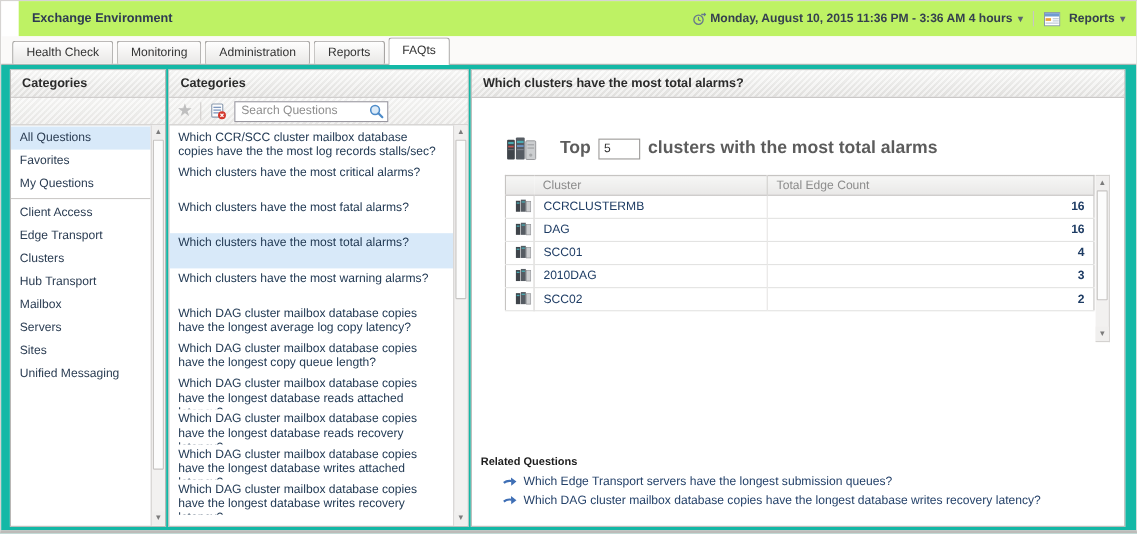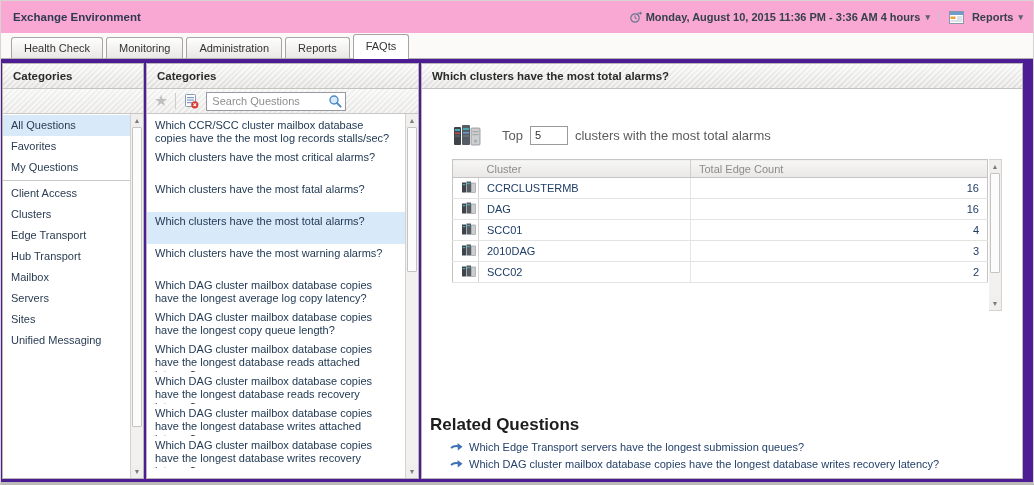--- a/index.html
+++ b/index.html
@@ -3,38 +3,38 @@
 <meta charset="utf-8">
 <style>
   * { box-sizing: border-box; margin: 0; padding: 0; }
   html,body { background:#e9e7e5; font-family:"Liberation Sans", sans-serif; }
   .window{
     width:1034px; height:485px; background:#fff; position:relative;
     border:1px solid #d6d4d2; border-bottom:3px solid #bdbbb9;
     display:flex; flex-direction:column; overflow:hidden;
   }
   
-  .topbar{ height:32px; flex:none; background:#f9a8d4; display:flex; align-items:center; padding:0 10px 0 12px; }
+  .topbar{ height:32px; flex:none; background:#bef264; display:flex; align-items:center; padding:0 10px 0 12px;margin-left:16px; }
   .page-title{ font-weight:bold; font-size:11.5px; color:#2e3a52; }
   .topbar-right{ margin-left:auto; display:flex; align-items:center; font-size:11px; color:#35404f;font-weight:bold; }
   .topbar-right .ic{ display:inline-flex; margin-right:4px; }
   .caret{ color:#5a6470; font-size:9px; margin-left:5px; cursor:pointer; }
   .vdiv{ width:1px; height:14px; background:#c8c6c4; margin:0 9px; }
   .btn-like{ display:flex; align-items:center; cursor:pointer; }
   .btn-like span.lbl{ margin-left:4px; }
   
   .tabbar{ height:26px; flex:none; background:#fbfaf9; padding-left:10px; display:flex; align-items:flex-end; border-bottom:1px solid #b2b0ae; }
   .tab{
     height:21px; line-height:20px; padding:0 12px; margin-right:3px; font-size:11px; color:#333;
     background:linear-gradient(#fefefe,#e9e8e6); border:1px solid #a7a5a3; border-bottom:none;
     border-radius:3px 3px 0 0; cursor:pointer; position:relative;
   }
   .tab.active{ background:#fff; height:25px; line-height:23px; margin-bottom:-1px; z-index:2; }
   
-  .content{ flex:1; background:#4c1d95; display:flex; padding:4px 10px 3px 1px; column-gap:2px; min-height:0; }
+  .content{ flex:1; background:#14b8a6; display:flex; padding:4px 10px 3px 8px; column-gap:2px; min-height:0; }
   .panel{ border:1px solid #b9b7b5; background:#fff; display:flex; flex-direction:column; min-height:0; }
   .panel-header{
     height:25px; flex:none; display:flex; align-items:center; padding:0 10px;
     font-weight:bold; font-size:11.5px; color:#2b2b2b;
     background:repeating-linear-gradient(135deg, rgba(255,255,255,.45) 0 2px, rgba(0,0,0,0.025) 2px 4px), linear-gradient(#fafaf9,#e5e4e2);
     border-bottom:1px solid #c5c3c1;
   }
   .strip{
     height:25px; flex:none;
     background:repeating-linear-gradient(135deg, rgba(255,255,255,.45) 0 2px, rgba(0,0,0,0.02) 2px 4px), linear-gradient(#f7f7f6,#eceBe9);
@@ -61,41 +61,41 @@
   .search-box{ display:flex; align-items:center; height:19px; width:140px; border:1px solid #9a98a0; background:#fff; padding:0 3px 0 5px; }
   .search-box input{ border:none; outline:none; flex:1; width:100%; font-size:11px; color:#555; font-family:"Liberation Sans",sans-serif; }
   .search-box input::placeholder{ color:#8e8e8e; }
   .q-list{ flex:1; overflow:hidden; padding-top:2px; }
   .q-item{ height:32px; padding:3px 8px 0 8px; font-size:11px; line-height:13px; color:#223a54; cursor:pointer; overflow:hidden; }
   .q-item.selected{ background:#d8e9f9; }
   
   .detail-panel{ flex:1; }
   .detail-body{ flex:1; overflow:hidden; position:relative; }
   .top-row{ margin:33px 0 0 30px; display:flex; align-items:center; }
-  .top-row .lbl{ font-weight:normal; font-size:13px; color:#5c5c5c; }
+  .top-row .lbl{ font-weight:bold; font-size:16px; color:#5c5c5c; }
   .top-row .lbl.prefix{ margin-left:20px; }
   .count-input{ width:38px; height:19px; margin:0 7px; border:1px solid #9c9a98; font-size:11px; padding:1px 4px; color:#333; font-family:"Liberation Sans",sans-serif; }
   .table-wrap{ margin:11px 0 0 30px; display:flex; align-items:flex-start; }
   table.alarms{ border-collapse:collapse; width:536px; border:1px solid #c6c4c2; table-layout:fixed; }
   table.alarms th{
     height:18px; font-size:11px; font-weight:normal; color:#8c8c8c; text-align:left; padding:0 8px;
     background:linear-gradient(#f6f6f5,#e9e8e7); border-bottom:1px solid #c6c4c2; cursor:pointer;
   }
   th.col-icon{ width:26px; padding:0; }
-  th.col-count, td.count{ text-align:right; }
+  th.col-count, td.count{ text-align:right;font-weight:bold; }
   th.col-count{ border-left:1px solid #d2d0ce; }
   table.alarms td{ height:21px; font-size:11px; color:#1e3c64; padding:0 8px; border-bottom:1px solid #e3e3e2; background:#fff; }
   td.icon-cell{ background:#efefee; border-right:1px solid #d6d4d2; padding:0; text-align:center; }
   td.count{ border-left:1px solid #e6e5e4; }
   td.name{ white-space:nowrap; overflow:hidden; }
   tr.data-row{ cursor:pointer; }
   .table-sb{ height:152px; margin-left:1px; border:1px solid #d4d2d0; border-left:none; }
   
   .related{ margin:104px 0 0 8px; }
-  .related-heading{ font-weight:bold; font-size:17px; color:#1d1d1d; margin-bottom:6px; }
+  .related-heading{ font-weight:bold; font-size:10px; color:#1d1d1d; margin-bottom:6px; }
   .related-item{ display:flex; align-items:center; margin:0 0 5px 20px; cursor:pointer; }
   .related-item .txt{ font-size:11px; color:#25426a; margin-left:6px; }
 </style>
 </head>
 <body>
 
 <div class="window">
 
   <div class="topbar">
     <span class="page-title">Exchange Environment</span>
@@ -145,22 +145,22 @@
         <span>Categories</span>
       </div>
       <div class="strip"></div>
       <div class="list-wrap">
         <div class="cat-list">
           <div class="cat-item selected">All Questions</div>
           <div class="cat-item">Favorites</div>
           <div class="cat-item">My Questions</div>
           <div class="cat-sep"></div>
           <div class="cat-item">Client Access</div>
+          <div class="cat-item">Edge Transport</div>
           <div class="cat-item">Clusters</div>
-          <div class="cat-item">Edge Transport</div>
           <div class="cat-item">Hub Transport</div>
           <div class="cat-item">Mailbox</div>
           <div class="cat-item">Servers</div>
           <div class="cat-item">Sites</div>
           <div class="cat-item">Unified Messaging</div>
         </div>
         <div class="scrollbar">
           <div class="sb-btn">▲</div>
           <div class="sb-thumb" style="height:300px"></div>
           <div class="sb-fill"></div>

